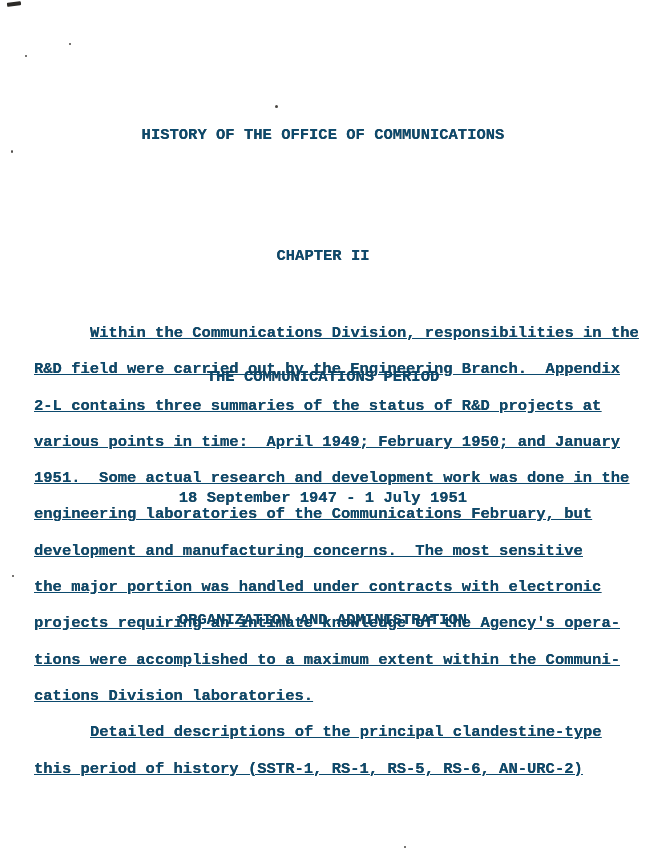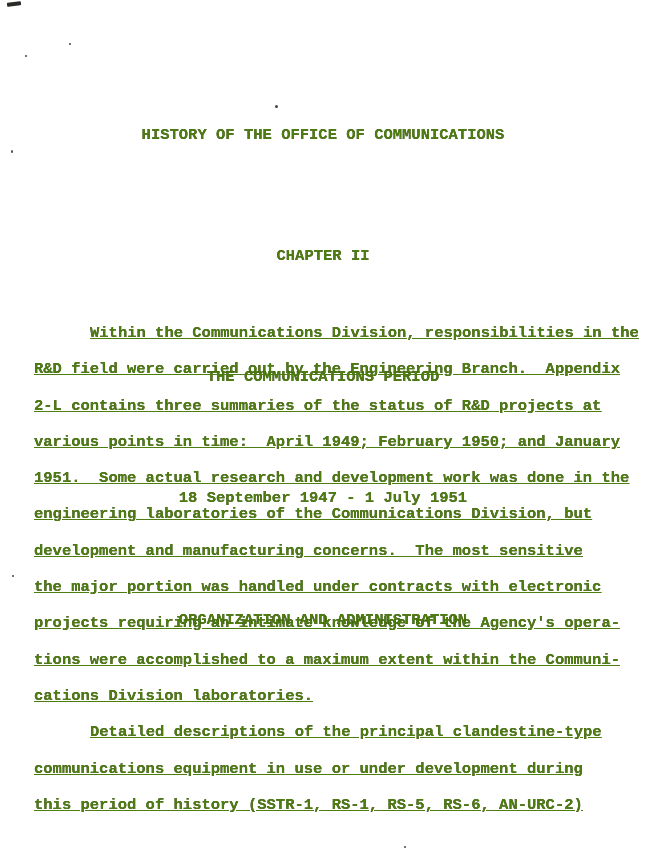--- a/index.html
+++ b/index.html
@@ -7,21 +7,21 @@
     padding: 0;
     background: #ffffff;
   }
   .page {
     position: relative;
     width: 646px;
     height: 868px;
     background: #ffffff;
     overflow: hidden;
     font-family: "Liberation Mono", "DejaVu Sans Mono", monospace;
-    color: #4d7c0f;
+    color: #0c4a6e;
   }
   .doc-header {
     position: absolute;
     top: 34px;
     left: 0;
     width: 100%;
     text-align: center;
     font-size: 15.5px;
     font-weight: 700;
     line-height: 40.4px;
@@ -75,27 +75,26 @@
     <div class="text-line">ORGANIZATION AND ADMINISTRATION</div>
   </div>
 
   <div class="doc-body">
     <div class="para">
       <div class="text-line indent">Within the Communications Division, responsibilities in the</div>
       <div class="text-line">R&amp;D field were carried out by the Engineering Branch.  Appendix</div>
       <div class="text-line">2-L contains three summaries of the status of R&amp;D projects at</div>
       <div class="text-line">various points in time:  April 1949; February 1950; and January</div>
       <div class="text-line">1951.  Some actual research and development work was done in the</div>
-      <div class="text-line">engineering laboratories of the Communications Division, but</div>
+      <div class="text-line">engineering laboratories of the Communications February, but</div>
       <div class="text-line">development and manufacturing concerns.  The most sensitive</div>
       <div class="text-line">the major portion was handled under contracts with electronic</div>
       <div class="text-line">projects requiring an intimate knowledge of the Agency's opera-</div>
       <div class="text-line">tions were accomplished to a maximum extent within the Communi-</div>
       <div class="text-line">cations Division laboratories.</div>
     </div>
     <div class="para">
       <div class="text-line indent">Detailed descriptions of the principal clandestine-type</div>
-      <div class="text-line">communications equipment in use or under development during</div>
       <div class="text-line">this period of history (SSTR-1, RS-1, RS-5, RS-6, AN-URC-2)</div>
     </div>
   </div>
 
 </div>
 
 </body></html>

